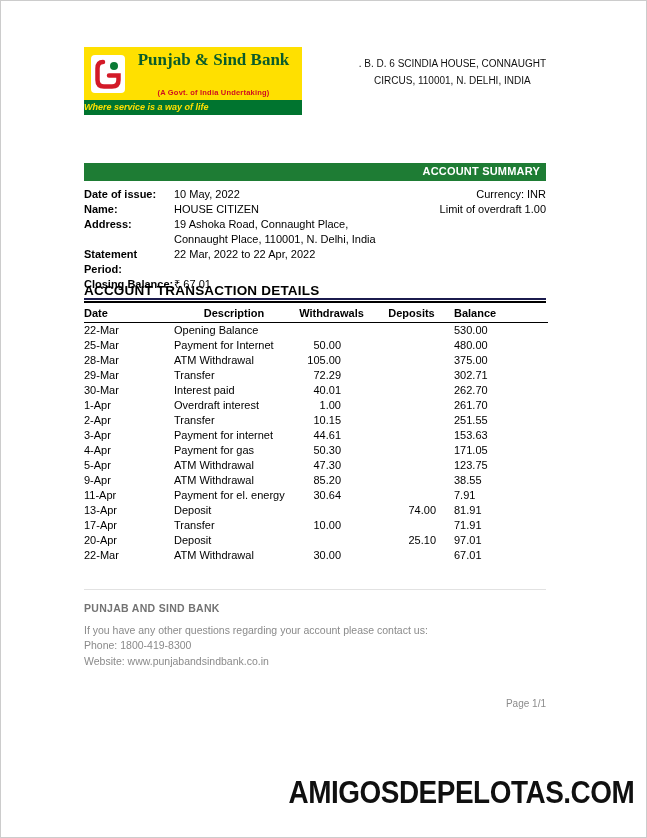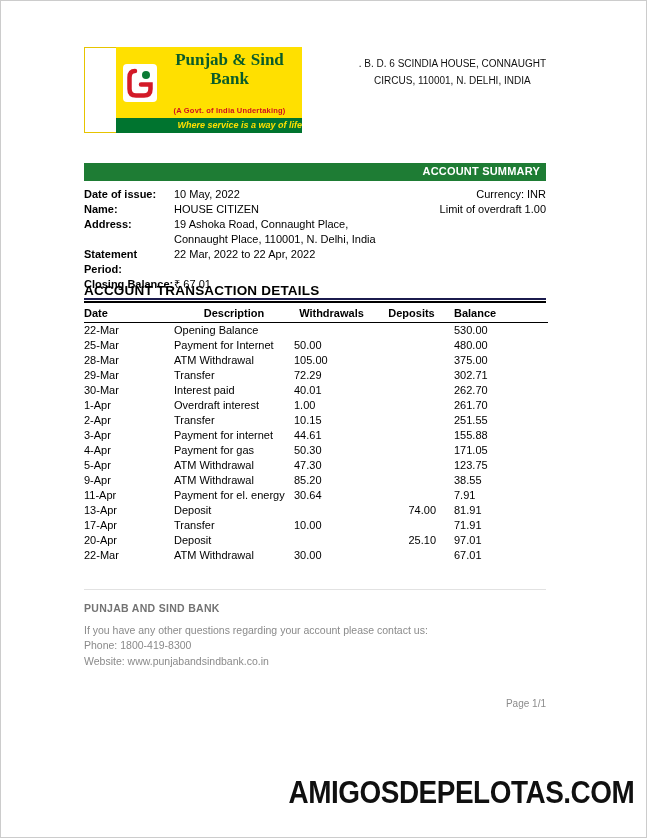--- a/index.html
+++ b/index.html
@@ -8,48 +8,48 @@
     width:645px; height:836px;
     border:1px solid #cccccc;
     background:#ffffff;
     font-family:"Liberation Sans", sans-serif;
     color:#000;
     overflow:hidden;
   }
 
   
   .header { position:absolute; top:46px; left:83px; right:100px; display:flex; justify-content:space-between; align-items:flex-start; }
-  .logo { width:186px; box-shadow:0 0 0 1px #e6c400 inset;padding-left:32px; }
+  .logo { width:218px; box-shadow:0 0 0 1px #e6c400 inset; }
   .logo-main { display:flex; align-items:center; background:#ffe000; padding:4px 7px 3px; }
   .emblem { width:34px; height:38px; background:#ffffff; border-radius:4px; display:flex; align-items:center; justify-content:center; margin-right:7px; flex:none; }
   .bank-text { flex:1; text-align:center; }
   .bank-name { font-family:"Liberation Serif", serif; font-weight:bold; color:#0a5c2a; font-size:17px; line-height:1.1; }
   .bank-sub { color:#cf1020; font-size:7.5px; font-weight:bold; margin-top:18px; letter-spacing:0.2px; }
-  .logo-tagline { background:#00742f; color:#ffe000; font-style:italic; font-size:9px; text-align:right; padding:2px 0 3px; font-weight:bold; }
+  .logo-tagline { background:#00742f; color:#ffe000; font-style:italic; font-size:9px; text-align:left; padding:2px 0 3px; font-weight:bold; }
   .head-address { text-align:center; font-size:10px; line-height:1.7; padding-top:8px; color:#111; }
 
   
   .summary-bar { position:absolute; top:162px; left:83px; right:100px; background:#1e7c34; color:#ffffff; font-weight:bold; font-size:11px; text-align:right; padding:2px 6px 4px; letter-spacing:0.2px; }
   .summary-fields { position:absolute; top:186px; left:83px; right:100px; font-size:11px; border-bottom:2px solid #1b1b4d; padding-bottom:6px; }
   .f-row { display:flex; line-height:15px; }
   .f-label { width:90px; flex:none; font-weight:bold; }
   .f-value { flex:1; }
   .f-right { text-align:right; white-space:nowrap; }
 
   
   .details { position:absolute; top:282px; left:83px; right:100px; }
   .details-title { font-size:13.5px; font-weight:bold; letter-spacing:0.2px; border-bottom:2px solid #000; padding-bottom:3px; }
   table.tx { width:100%; border-collapse:collapse; font-size:11px; margin-top:1px; table-layout:fixed; }
   table.tx thead th { border-bottom:1px solid #000; padding:3px 0 3px; font-weight:bold; }
   table.tx tbody td { padding:1px 0 1.5px; line-height:12.5px; }
   .h-date, .c-date { text-align:left; }
   .h-desc { text-align:center; }
   .c-desc { text-align:left; white-space:nowrap; }
   .h-with { text-align:center; }
-  .c-with { padding-right:28px !important; }
+  .c-with { text-align:right; padding-right:28px !important; }
   .h-dep { text-align:center; }
   .c-dep { text-align:right; padding-right:18px !important; }
   .h-bal, .c-bal { text-align:left; }
 
   
   .footer { position:absolute; top:588px; left:83px; right:100px; border-top:1px solid #e2e2e2; padding-top:11px; color:#8a8a8a; font-size:10.5px; line-height:1.45; }
   .footer-bank { font-weight:bold; color:#737373; letter-spacing:0.3px; margin-bottom:7px; }
   .page-number { position:absolute; top:697px; right:100px; font-size:10px; color:#8c8c8c; }
 
   .watermark { position:absolute; bottom:26px; right:12px; font-size:31px; font-weight:bold; letter-spacing:-0.5px; color:#101010; transform:scaleX(0.9); transform-origin:right center; white-space:nowrap; }
@@ -179,21 +179,21 @@
             <td class="c-desc">Transfer</td>
             <td class="c-with">10.15</td>
             <td class="c-dep"></td>
             <td class="c-bal">251.55</td>
           </tr>
           <tr>
             <td class="c-date">3-Apr</td>
             <td class="c-desc">Payment for internet</td>
             <td class="c-with">44.61</td>
             <td class="c-dep"></td>
-            <td class="c-bal">155.88</td>
+            <td class="c-bal">153.63</td>
           </tr>
           <tr>
             <td class="c-date">4-Apr</td>
             <td class="c-desc">Payment for gas</td>
             <td class="c-with">50.30</td>
             <td class="c-dep"></td>
             <td class="c-bal">171.05</td>
           </tr>
           <tr>
             <td class="c-date">5-Apr</td>

